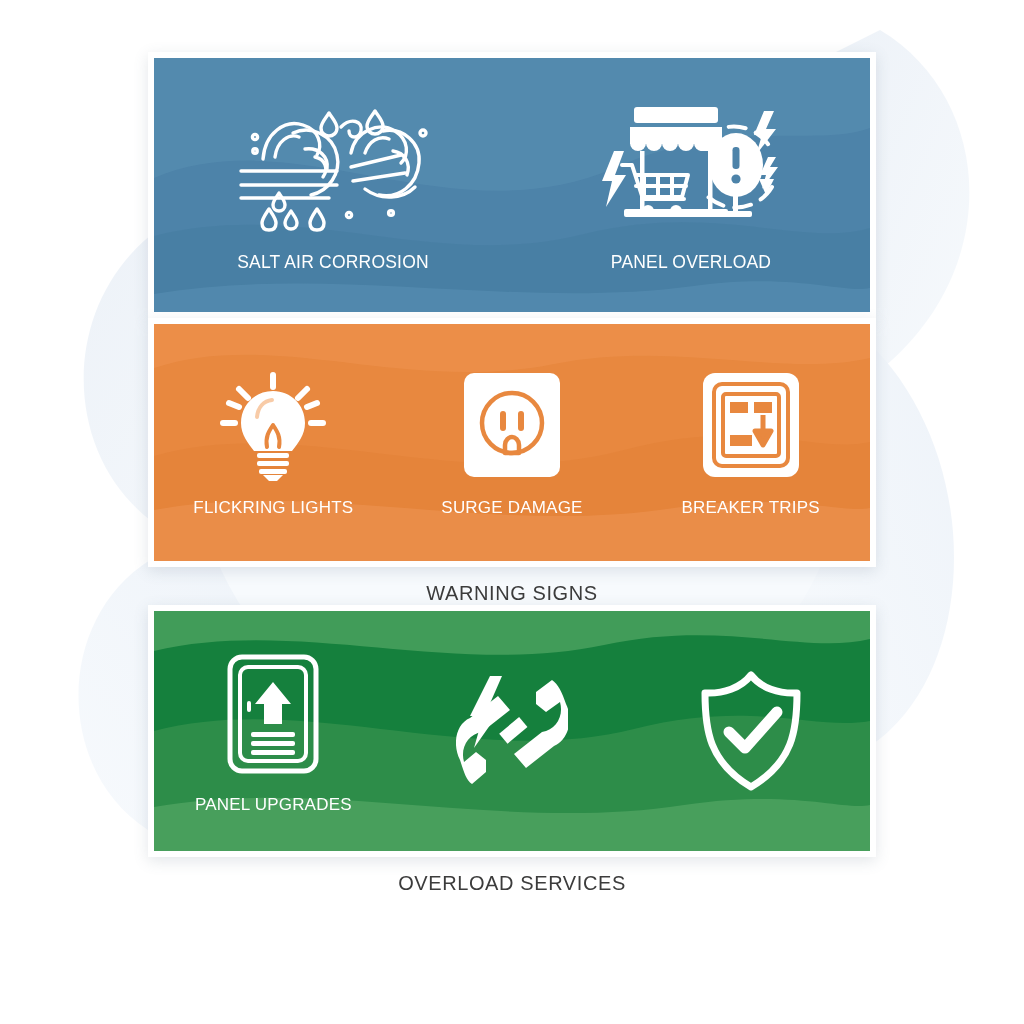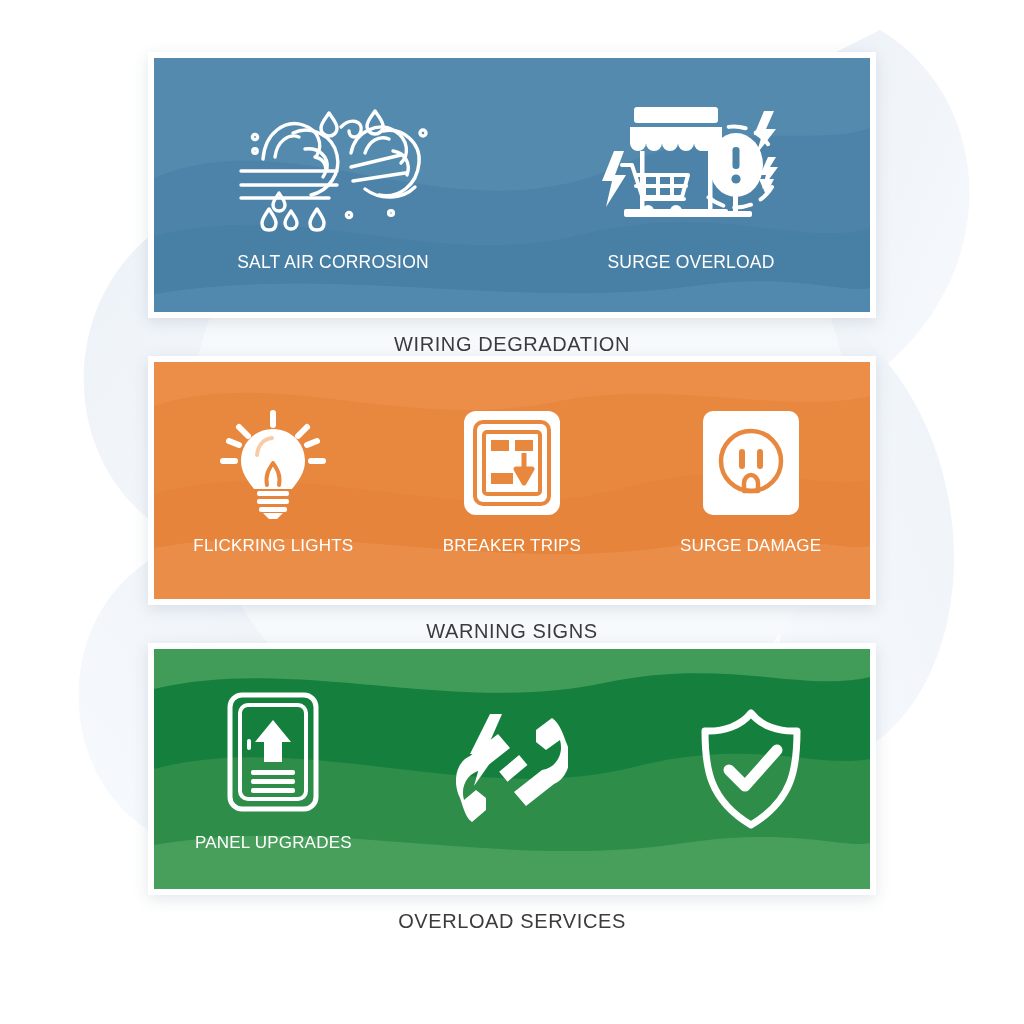--- a/index.html
+++ b/index.html
@@ -246,26 +246,25 @@
 
                 <path d="M104 56 L112 40 L119 56 Z"></path>
                 <path d="M178 84 L170 100 L163 84 Z"></path>
 
                 <path d="M18 56 L6 86 L16 86 L10 112 L30 80 L19 80 L28 56 Z"></path>
                 <path d="M168 16 L158 40 L166 40 L160 60 L180 34 L170 34 L178 16 Z"></path>
                 <path d="M172 62 L164 80 L170 80 L166 94 L182 72 L174 72 L180 62 Z"></path>
               </g>
             </svg>
           </div>
-          <div class="cell-label">SURGE OVERLOAD</div>
+          <div class="cell-label">PANEL OVERLOAD</div>
         </div>
 
       </div>
     </div>
-    <div class="section-caption">WIRING DEGRADATION</div>
   </div>
 
   <div class="section">
     <div class="panel-frame">
       <div class="panel orange">
 
         <svg class="waves" viewBox="0 0 716 237" preserveAspectRatio="none" xmlns="http://www.w3.org/2000/svg" aria-hidden="true">
           <path d="M0 44 C 120 4, 250 70, 400 40 C 520 16, 630 54, 716 34 L 716 0 L 0 0 Z" fill="#ef9350" opacity="0.55"></path>
           <path d="M0 132 C 150 90, 300 170, 470 126 C 600 92, 660 130, 716 118 L 716 237 L 0 237 Z" fill="#e07e34" opacity="0.42"></path>
           <path d="M0 186 C 160 156, 340 212, 520 184 C 630 168, 690 190, 716 184 L 716 237 L 0 237 Z" fill="#f09a5c" opacity="0.42"></path>
@@ -293,45 +292,45 @@
                 <path d="M46 106 H66 L60 112 H52 Z"></path>
               </g>
             </svg>
           </div>
           <div class="cell-label">FLICKRING LIGHTS</div>
         </div>
 
         <div class="cell">
           <div class="icon-box">
             <svg width="100" height="112" viewBox="0 0 100 112" xmlns="http://www.w3.org/2000/svg" aria-hidden="true">
+              <rect x="2" y="4" width="96" height="104" rx="10" fill="#ffffff"></rect>
+              <circle cx="50" cy="54" r="30" fill="none" stroke="#e8883f" stroke-width="4.5"></circle>
+              <rect x="38" y="42" width="6" height="20" rx="3" fill="#e8883f"></rect>
+              <rect x="56" y="42" width="6" height="20" rx="3" fill="#e8883f"></rect>
+              <path d="M43 84 V76 C43 71, 47 68, 50 68 C53 68, 57 71, 57 76 V84 Z" fill="none" stroke="#e8883f" stroke-width="4.5" stroke-linejoin="round"></path>
+            </svg>
+          </div>
+          <div class="cell-label">SURGE DAMAGE</div>
+        </div>
+
+        <div class="cell">
+          <div class="icon-box">
+            <svg width="100" height="112" viewBox="0 0 100 112" xmlns="http://www.w3.org/2000/svg" aria-hidden="true">
               <rect x="2" y="4" width="96" height="104" rx="12" fill="#ffffff"></rect>
               <rect x="13" y="15" width="74" height="82" rx="8" fill="none" stroke="#e8883f" stroke-width="4"></rect>
               <rect x="22" y="25" width="56" height="62" rx="3" fill="none" stroke="#e8883f" stroke-width="4"></rect>
               <rect x="29" y="33" width="18" height="11" fill="#e8883f"></rect>
               <rect x="53" y="33" width="18" height="11" fill="#e8883f"></rect>
               <rect x="29" y="66" width="22" height="11" fill="#e8883f"></rect>
               <path d="M62 46 V62 M62 62 L54 62 L62 76 L70 62 L62 62 Z" fill="#e8883f" stroke="#e8883f" stroke-width="5" stroke-linejoin="round"></path>
             </svg>
           </div>
           <div class="cell-label">BREAKER TRIPS</div>
         </div>
 
-        <div class="cell">
-          <div class="icon-box">
-            <svg width="100" height="112" viewBox="0 0 100 112" xmlns="http://www.w3.org/2000/svg" aria-hidden="true">
-              <rect x="2" y="4" width="96" height="104" rx="10" fill="#ffffff"></rect>
-              <circle cx="50" cy="54" r="30" fill="none" stroke="#e8883f" stroke-width="4.5"></circle>
-              <rect x="38" y="42" width="6" height="20" rx="3" fill="#e8883f"></rect>
-              <rect x="56" y="42" width="6" height="20" rx="3" fill="#e8883f"></rect>
-              <path d="M43 84 V76 C43 71, 47 68, 50 68 C53 68, 57 71, 57 76 V84 Z" fill="none" stroke="#e8883f" stroke-width="4.5" stroke-linejoin="round"></path>
-            </svg>
-          </div>
-          <div class="cell-label">SURGE DAMAGE</div>
-        </div>
-
       </div>
     </div>
     <div class="section-caption">WARNING SIGNS</div>
   </div>
 
   <div class="section">
     <div class="panel-frame">
       <div class="panel green">
 
         <svg class="waves" viewBox="0 0 716 240" preserveAspectRatio="none" xmlns="http://www.w3.org/2000/svg" aria-hidden="true">

